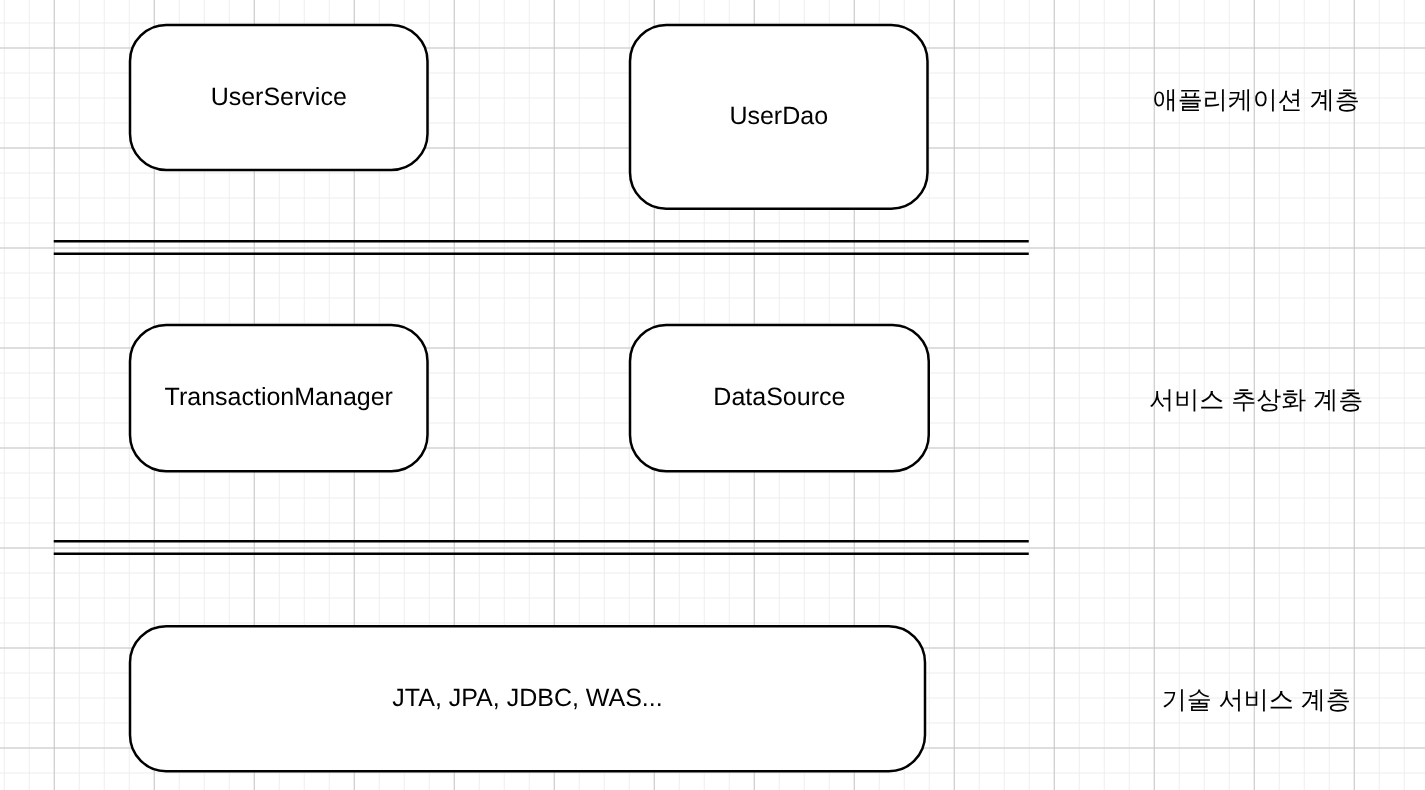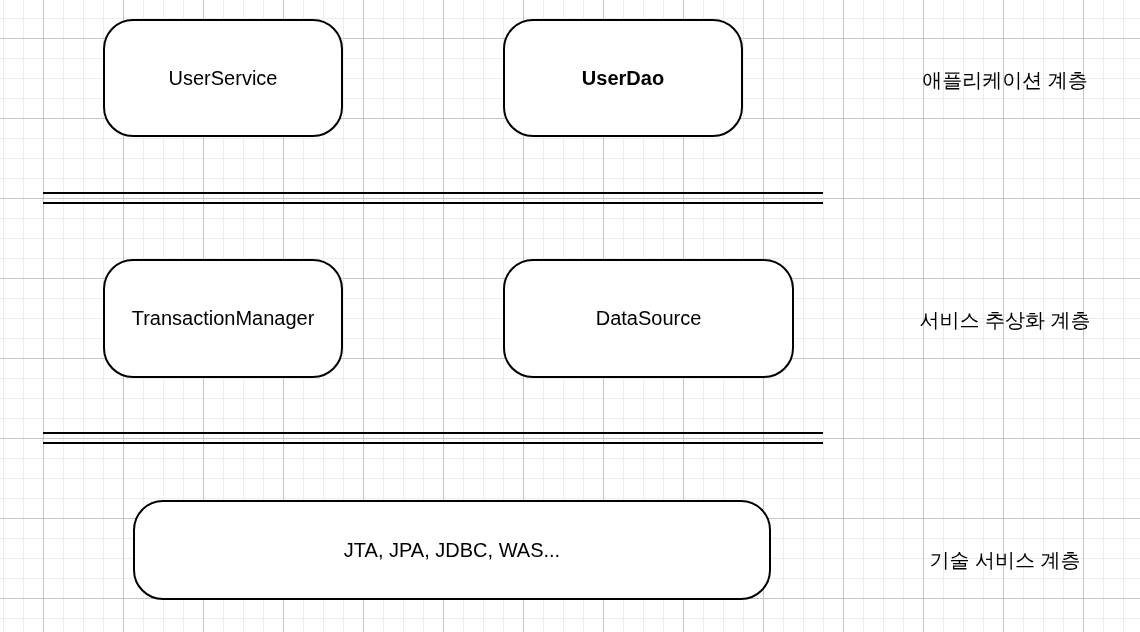--- a/index.html
+++ b/index.html
@@ -28,24 +28,24 @@
     border: 2.5px solid #000000;
     border-radius: 30px;
     display: flex;
     align-items: center;
     justify-content: center;
     font-size: 20px;
     color: #000000;
     text-align: center;
   }
   .box-user-service      { left: 103px; top: 19px;  width: 240px; height: 118px; }
-  .box-user-dao          { left: 503px; top: 19px;  width: 240px; height: 118px; font-weight: bold; }
+  .box-user-dao          { left: 503px; top: 19px;  width: 240px; height: 149px; }
   .box-transaction-mgr   { left: 103px; top: 259px; width: 240px; height: 119px; }
-  .box-data-source       { left: 503px; top: 259px; width: 291px; height: 119px; }
-  .box-tech-services     { left: 103px; top: 500px; width: 638px; height: 100px; margin-left: 30px; }
+  .box-data-source       { left: 503px; top: 259px; width: 241px; height: 119px; }
+  .box-tech-services     { left: 103px; top: 500px; width: 638px; height: 118px; }
   .separator {
     position: absolute;
     left: 43px;
     width: 780px;
     height: 12px;
     box-sizing: border-box;
     border-top: 2.5px solid #000000;
     border-bottom: 2.5px solid #000000;
     background: transparent;
   }

